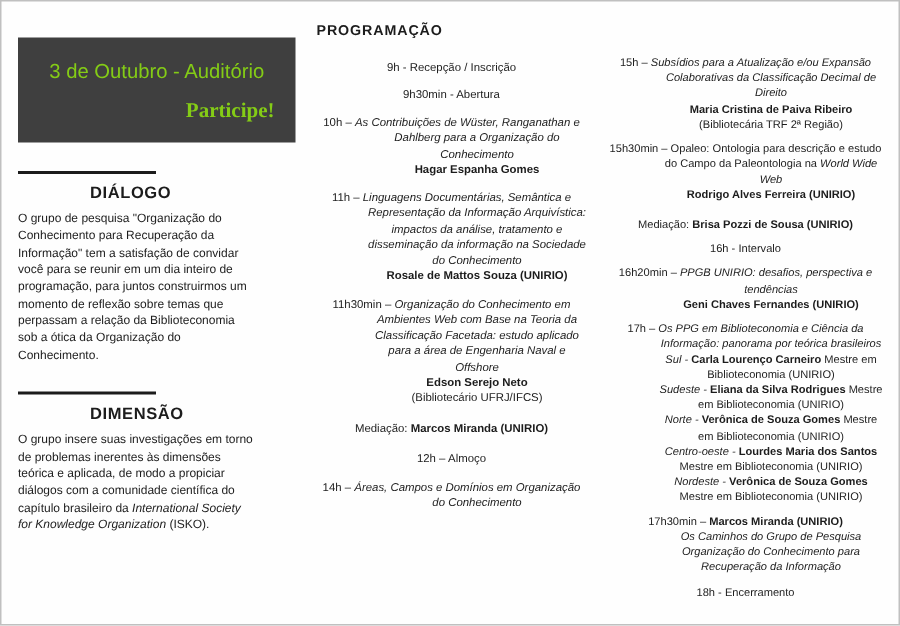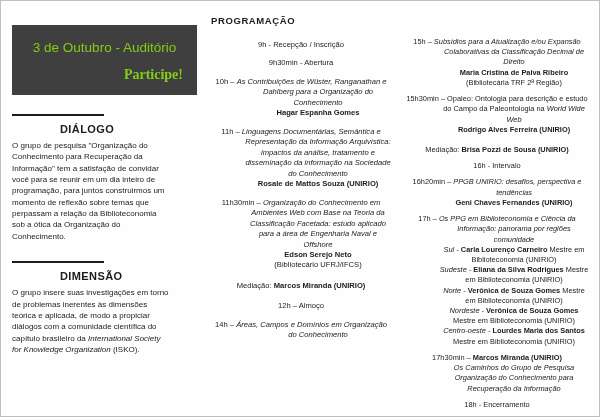--- a/index.html
+++ b/index.html
@@ -119,26 +119,26 @@
     <div class="item">
       <p class="l1"><span class="time">16h -</span> <span>Intervalo</span></p>
     </div>
 
     <div class="item">
       <p class="l1"><span class="time">16h20min –</span> <span class="it">PPGB UNIRIO: desafios, perspectiva e tendências</span></p>
       <div class="sub bd">Geni Chaves Fernandes (UNIRIO)</div>
     </div>
 
     <div class="item">
-      <p class="l1"><span class="time">17h –</span> <span class="it">Os PPG em Biblioteconomia e Ciência da Informação: panorama por regiões comunidade</span></p>
+      <p class="l1"><span class="time">17h –</span> <span class="it">Os PPG em Biblioteconomia e Ciência da Informação: panorama por teórica brasileiros</span></p>
       <div class="sub"><span class="it">Sul - </span><span class="bd">Carla Lourenço Carneiro</span><span> Mestre em Biblioteconomia (UNIRIO)</span></div>
       <div class="sub"><span class="it">Sudeste - </span><span class="bd">Eliana da Silva Rodrigues</span><span> Mestre em Biblioteconomia (UNIRIO)</span></div>
       <div class="sub"><span class="it">Norte - </span><span class="bd">Verônica de Souza Gomes</span><span> Mestre em Biblioteconomia (UNIRIO)</span></div>
+      <div class="sub"><span class="it">Centro-oeste - </span><span class="bd">Lourdes Maria dos Santos</span><span> Mestre em Biblioteconomia (UNIRIO)</span></div>
       <div class="sub"><span class="it">Nordeste - </span><span class="bd">Verônica de Souza Gomes</span><span> Mestre em Biblioteconomia (UNIRIO)</span></div>
-      <div class="sub"><span class="it">Centro-oeste - </span><span class="bd">Lourdes Maria dos Santos</span><span> Mestre em Biblioteconomia (UNIRIO)</span></div>
     </div>
 
     <div class="item">
       <p class="l1"><span class="time">17h30min –</span> <span class="bd">Marcos Miranda (UNIRIO)</span></p>
       <div class="sub it">Os Caminhos do Grupo de Pesquisa Organização do Conhecimento para Recuperação da Informação</div>
     </div>
 
     <div class="item">
       <p class="l1"><span class="time">18h -</span> <span>Encerramento</span></p>
     </div>

